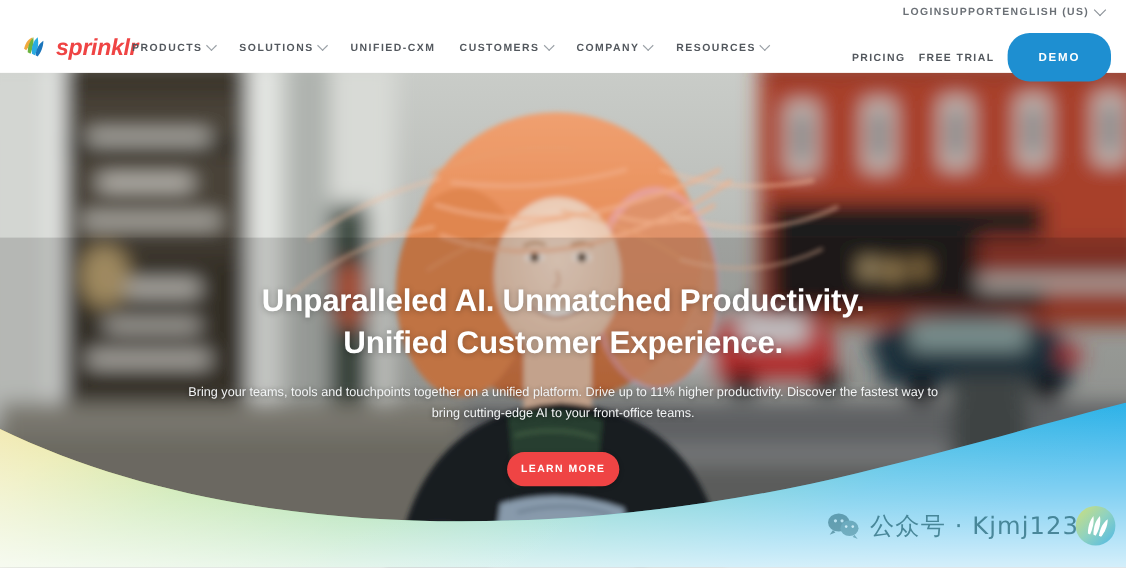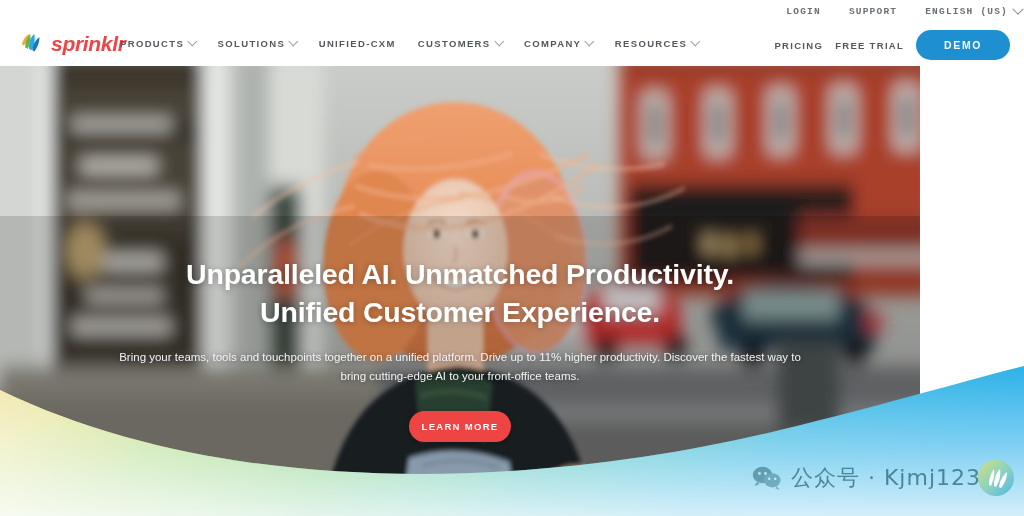--- a/index.html
+++ b/index.html
@@ -13,22 +13,22 @@
   #page { position: relative; width: 1024px; height: 516px; overflow: hidden; background:#fff; }
 
   
   .header {
     position: absolute; top: 0; left: 0;
     width: 1024px; height: 66px;
     background: #ffffff;
     z-index: 40;
   }
   .header-top {
-    position: absolute; right: 2px; top: 6px;
-    display: flex; align-items: center; gap: 28px; font-family: Liberation Mono, monospace;
+    position: absolute; right: 20px; top: 6px;
+    display: flex; align-items: center; 
   }
   .toplink {
     font-size: 9.5px; letter-spacing: 1.2px; font-weight: 700;
     color: #6b7076; text-transform: uppercase; white-space: nowrap;
     cursor: pointer;
   }
   .lang-wrap { display: flex; align-items: center; gap: 6px; }
   .chev {
     display: inline-block; width: 8px; height: 8px;
     border-right: 1.6px solid #8a9097; border-bottom: 1.6px solid #8a9097;
@@ -72,32 +72,32 @@
     font-size: 9.5px; font-weight: 700; letter-spacing: 1.3px;
     color: #53585e; text-transform: uppercase; white-space: nowrap;
     cursor: pointer;
   }
   .demo-btn {
     background: #1e8fd1;
     color: #fff;
     border: none;
     border-radius: 20px;
     padding: 0 28px;
-    height: 30px;
+    height: 44px;
     font-size: 10.5px; font-weight: 700; letter-spacing: 1.6px;
     text-transform: uppercase;
     cursor: pointer;
     font-family: "Liberation Sans", sans-serif;
     display:flex; align-items:center; justify-content:center;
   }
 
   
   .hero {
     position: absolute; top: 66px; left: 0;
-    width: 920px; height: 450px;
+    width: 1024px; height: 450px;
     overflow: hidden;
   }
   .hero-photo { position: absolute; inset: 0; }
   .hero-svg { position:absolute; inset:0; width:100%; height:100%; display:block; }
 
   .hero-content {
     position: absolute; left: 0; right: 0; top: 190px;
     text-align: center; z-index: 20;
   }
   .hero-title {

